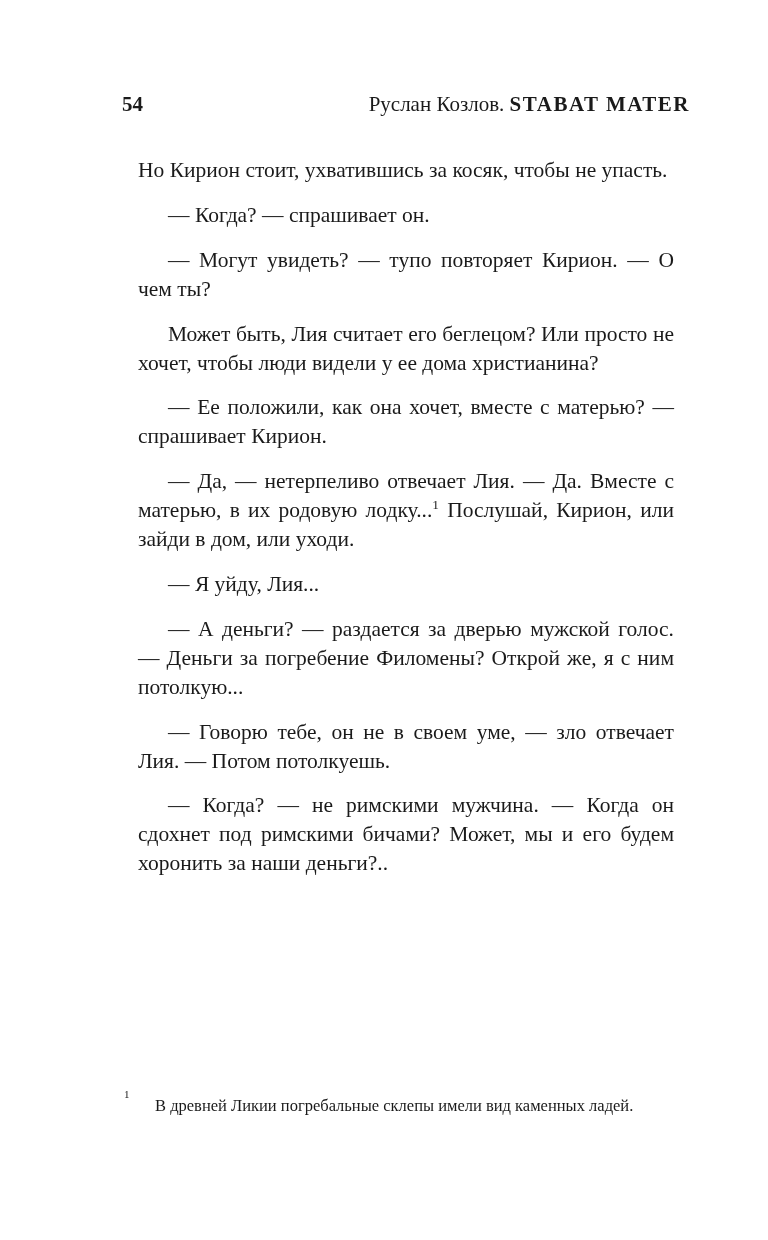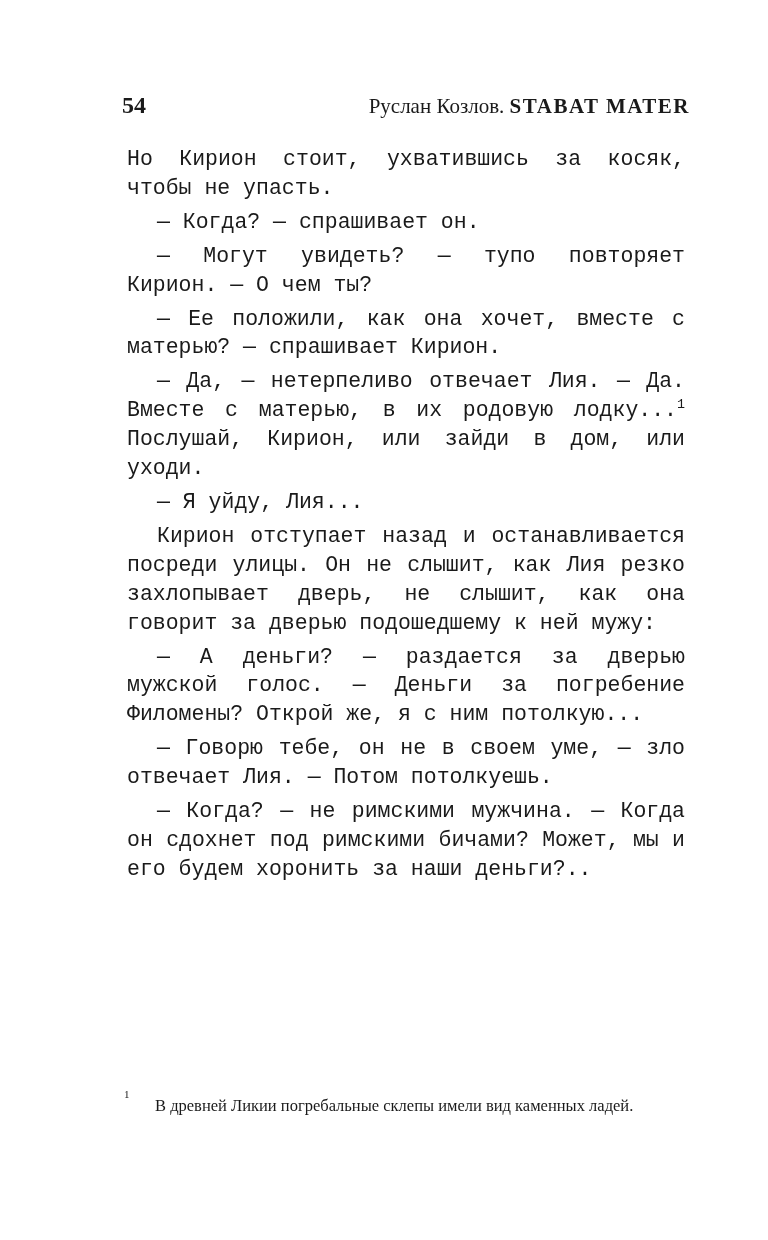--- a/index.html
+++ b/index.html
@@ -19,44 +19,43 @@
   .header {
     position: absolute;
     top: 92px;
     left: 122px;
     width: 568px;
     display: flex;
     justify-content: space-between;
     align-items: baseline;
   }
   .page-number {
-    font-size: 24px;
+    font-size: 21px;
     font-weight: bold;
   }
   .running-title {
     font-size: 21px;
     white-space: nowrap;
   }
   .running-book {
     font-weight: bold;
     letter-spacing: 1.5px;
   }
   .body-text {
     position: absolute;
     top: 140px;
     left: 122px;
     width: 568px;
     font-size: 21.5px;
     line-height: 28.9px;
     text-align: justify;
   }
   .body-text p {
-    margin: 5px;
+    margin: 16px;
     padding: 0;
-    font-family: Liberation Mono, monospace;
   }
   .body-text p.indent {
     text-indent: 30px;
   }
   sup.fn-ref {
     font-size: 0.62em;
     line-height: 0;
     vertical-align: super;
   }
   .footnote {
@@ -85,24 +84,24 @@
 
   <div class="header">
     <span class="page-number">54</span>
     <span class="running-title"><span>Руслан Козлов. </span><span class="running-book">STABAT MATER</span></span>
   </div>
 
   <div class="body-text">
     <p>Но Кирион стоит, ухватившись за косяк, чтобы не упасть.</p>
     <p class="indent">— Когда? — спрашивает он.</p>
     <p class="indent">— Могут увидеть? — тупо повторяет Кирион. — О чем ты?</p>
+    <p class="indent">Может быть, Лия считает его беглецом? Или просто не хочет, чтобы люди видели у ее дома христианина?</p>
     <p class="indent">— Ее положили, как она хочет, вместе с матерью? — спрашивает Кирион.</p>
     <p class="indent"><span>— Да, — нетерпеливо отвечает Лия. — Да. Вместе с матерью, в их родовую лодку...</span><sup class="fn-ref">1</sup><span> Послушай, Кирион, или зайди в дом, или уходи.</span></p>
     <p class="indent">— Я уйду, Лия...</p>
-    <p class="indent">Кирион отступает назад и останавливается посреди улицы. Он не слышит, как Лия резко захлопывает дверь, не слышит, как она говорит за дверью подошедшему к ней мужу:</p>
     <p class="indent">— А деньги? — раздается за дверью мужской голос. — Деньги за погребение Филомены? Открой же, я с ним потолкую...</p>
     <p class="indent">— Говорю тебе, он не в своем уме, — зло отвечает Лия. — Потом потолкуешь.</p>
     <p class="indent">— Когда? — не римскими мужчина. — Когда он сдохнет под римскими бичами? Может, мы и его будем хоронить за наши деньги?..</p>
   </div>
 
   <div class="footnote">
     <span class="footnote-marker">1</span>
     <p class="footnote-text">В древней Ликии погребальные склепы имели вид каменных ладей.</p>
   </div>
 

